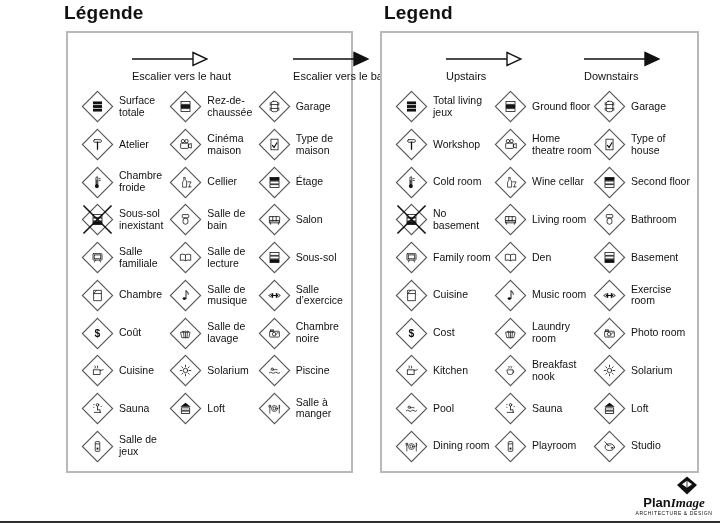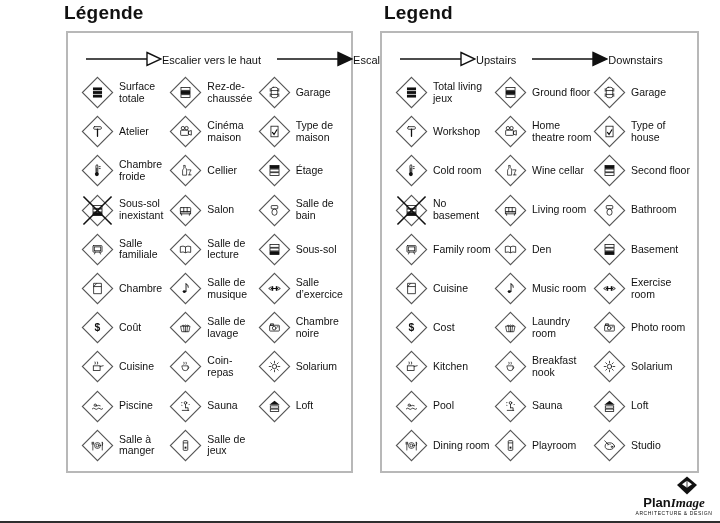--- a/index.html
+++ b/index.html
@@ -11,21 +11,21 @@
   #title-fr{left:64px;}
   #title-en{left:384px;}
   .panel{
     position:absolute;top:31px;height:442px;box-sizing:border-box;
     border:2px solid #b8b8b8;background:#fff;
     padding:10px 6px 6px 12px;display:flex;flex-direction:column;
   }
   #panel-fr{left:66px;width:287px;}
   #panel-en{left:380px;width:319px;}
   .arrows{display:flex;gap:16px;margin:8px 0 0 6px;}
-  .arrow-block{display:flex;flex-direction:row;}
+  .arrow-block{display:flex;flex-direction:column;margin-left:46px;}
   .arrow-svg{width:76px;height:16px;display:block;}
   .arrow-label{font-size:11px;margin-top:3px;white-space:nowrap;}
   .grid{flex:1;display:grid;grid-template-columns:1fr 1fr 1fr;margin-top:6px;}
   .cell{display:flex;align-items:center;gap:5px;padding-left:1px;min-width:0;}
   .dicon{width:33px;height:33px;flex:0 0 auto;}
   .lbl{font-size:10.5px;line-height:1.12;}
   .bottom-rule{position:absolute;left:0;bottom:0;width:720px;height:2px;background:#2f2f2f;}
   .logo{position:absolute;right:6px;bottom:7px;width:80px;display:flex;flex-direction:column;align-items:center;}
   .logo-icon-svg{width:26px;height:21px;display:block;margin-left:26px;}
   .logo-name{font-size:13px;line-height:1;white-space:nowrap;}
@@ -301,34 +301,34 @@
           <polygon points="17,1.4 32.6,17 17,32.6 1.4,17" fill="#fff" stroke="#555" stroke-width="1.1"></polygon>
           <use href="#sym-floor-basement" x="9" y="9" width="16" height="16"></use>
           <line x1="2.5" y1="2.5" x2="31.5" y2="31.5" stroke="#111" stroke-width="1.6"></line>
           <line x1="31.5" y1="2.5" x2="2.5" y2="31.5" stroke="#111" stroke-width="1.6"></line>
         </svg>
         <span class="lbl">Sous-sol inexistant</span>
       </div>
       <div class="cell">
         <svg class="dicon" viewBox="0 0 34 34">
           <polygon points="17,1.4 32.6,17 17,32.6 1.4,17" fill="#fff" stroke="#555" stroke-width="1.1"></polygon>
+          <use href="#sym-bathroom" x="9" y="9" width="16" height="16"></use>
+        </svg>
+        <span class="lbl">Salle de bain</span>
+      </div>
+      <div class="cell">
+        <svg class="dicon" viewBox="0 0 34 34">
+          <polygon points="17,1.4 32.6,17 17,32.6 1.4,17" fill="#fff" stroke="#555" stroke-width="1.1"></polygon>
           <use href="#sym-living-room" x="9" y="9" width="16" height="16"></use>
         </svg>
         <span class="lbl">Salon</span>
       </div>
       <div class="cell">
         <svg class="dicon" viewBox="0 0 34 34">
           <polygon points="17,1.4 32.6,17 17,32.6 1.4,17" fill="#fff" stroke="#555" stroke-width="1.1"></polygon>
-          <use href="#sym-bathroom" x="9" y="9" width="16" height="16"></use>
-        </svg>
-        <span class="lbl">Salle de bain</span>
-      </div>
-      <div class="cell">
-        <svg class="dicon" viewBox="0 0 34 34">
-          <polygon points="17,1.4 32.6,17 17,32.6 1.4,17" fill="#fff" stroke="#555" stroke-width="1.1"></polygon>
           <use href="#sym-family-room" x="9" y="9" width="16" height="16"></use>
         </svg>
         <span class="lbl">Salle familiale</span>
       </div>
       <div class="cell">
         <svg class="dicon" viewBox="0 0 34 34">
           <polygon points="17,1.4 32.6,17 17,32.6 1.4,17" fill="#fff" stroke="#555" stroke-width="1.1"></polygon>
           <use href="#sym-den" x="9" y="9" width="16" height="16"></use>
         </svg>
         <span class="lbl">Salle de lecture</span>
@@ -381,27 +381,20 @@
           <use href="#sym-photo-room" x="9" y="9" width="16" height="16"></use>
         </svg>
         <span class="lbl">Chambre noire</span>
       </div>
       <div class="cell">
         <svg class="dicon" viewBox="0 0 34 34">
           <polygon points="17,1.4 32.6,17 17,32.6 1.4,17" fill="#fff" stroke="#555" stroke-width="1.1"></polygon>
           <use href="#sym-kitchen" x="9" y="9" width="16" height="16"></use>
         </svg>
         <span class="lbl">Cuisine</span>
-      </div>
-      <div class="cell">
-        <svg class="dicon" viewBox="0 0 34 34">
-          <polygon points="17,1.4 32.6,17 17,32.6 1.4,17" fill="#fff" stroke="#555" stroke-width="1.1"></polygon>
-          <use href="#sym-breakfast-nook" x="9" y="9" width="16" height="16"></use>
-        </svg>
-        <span class="lbl">Coin-repas</span>
       </div>
       <div class="cell">
         <svg class="dicon" viewBox="0 0 34 34">
           <polygon points="17,1.4 32.6,17 17,32.6 1.4,17" fill="#fff" stroke="#555" stroke-width="1.1"></polygon>
           <use href="#sym-solarium" x="9" y="9" width="16" height="16"></use>
         </svg>
         <span class="lbl">Solarium</span>
       </div>
       <div class="cell">
         <svg class="dicon" viewBox="0 0 34 34">

